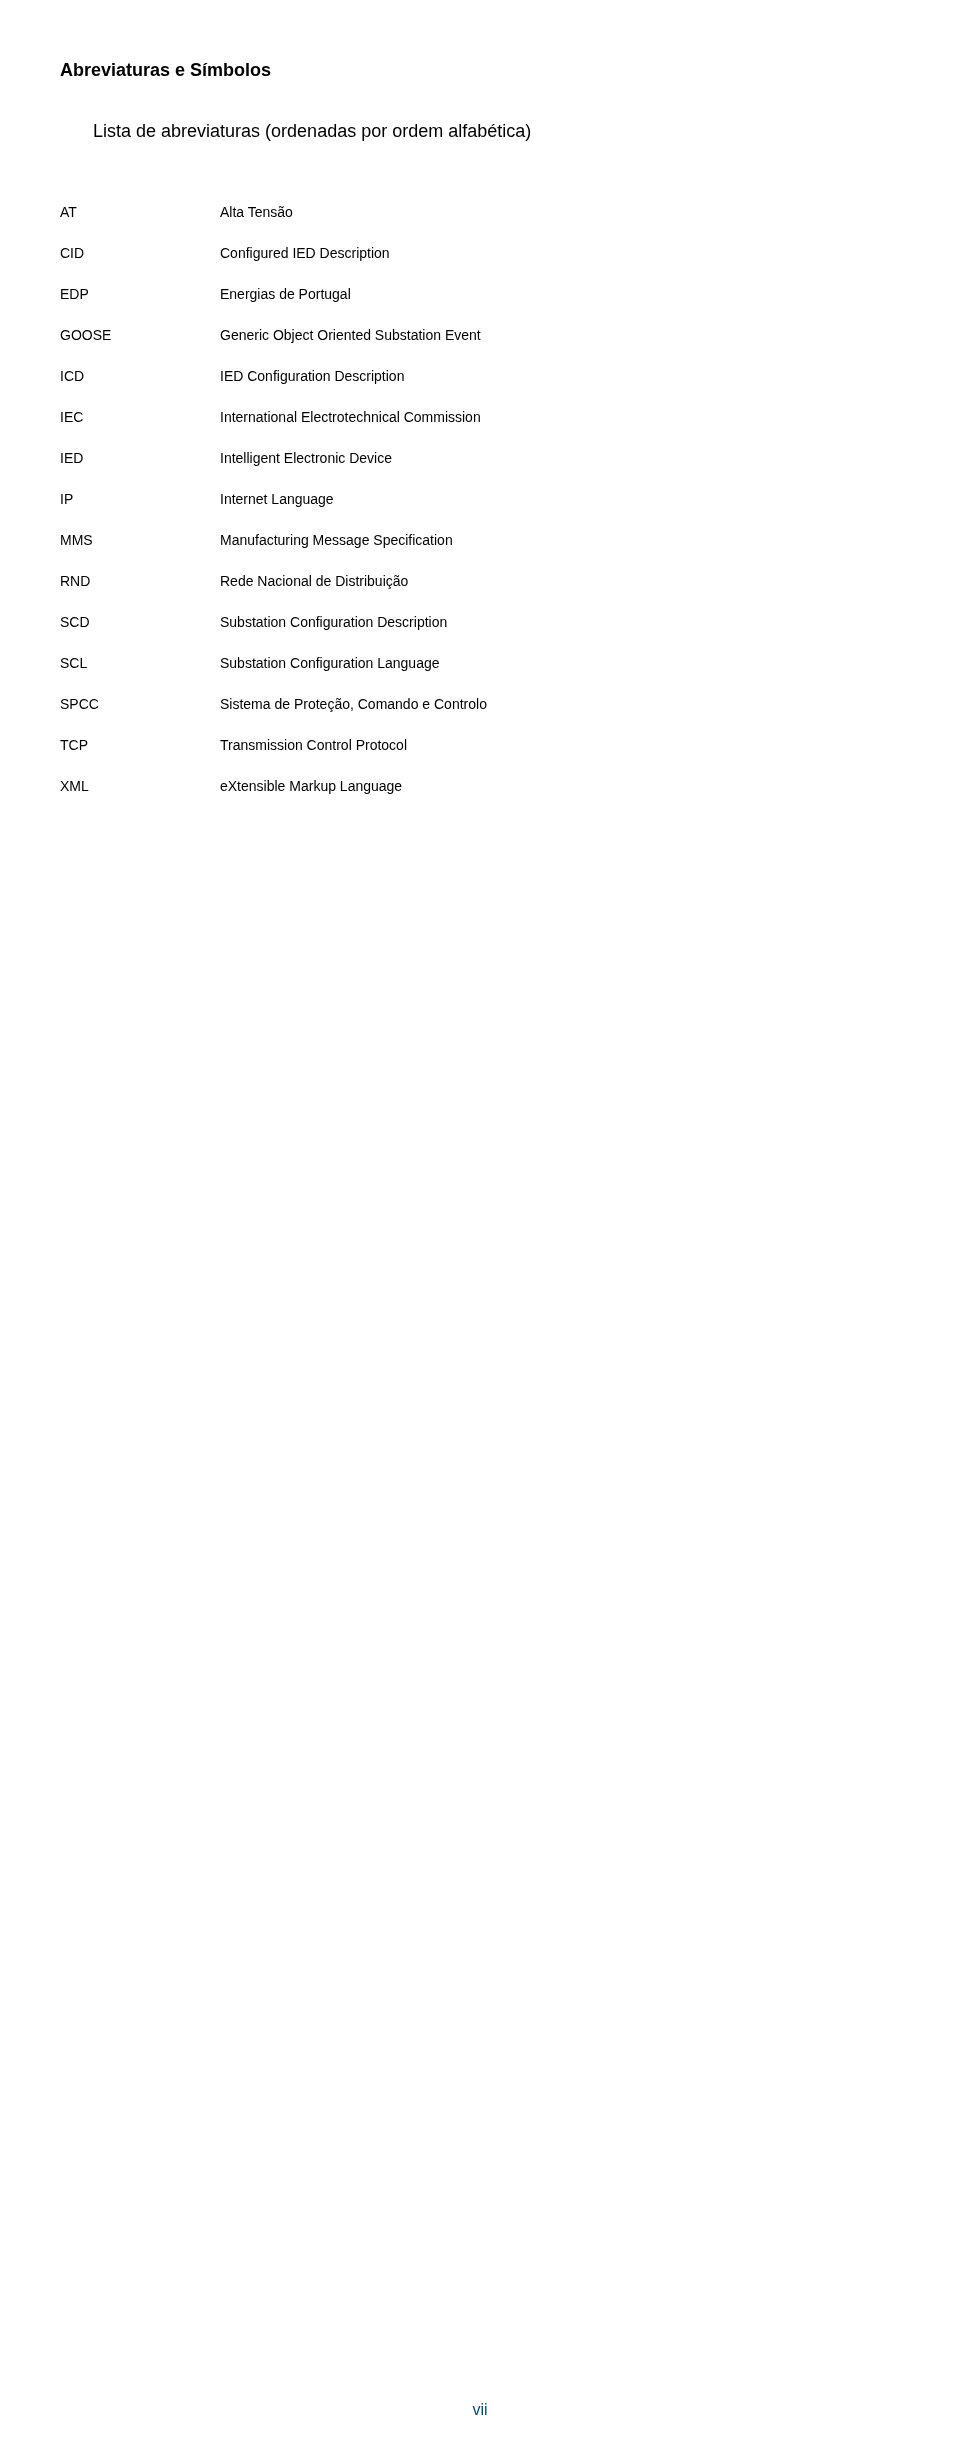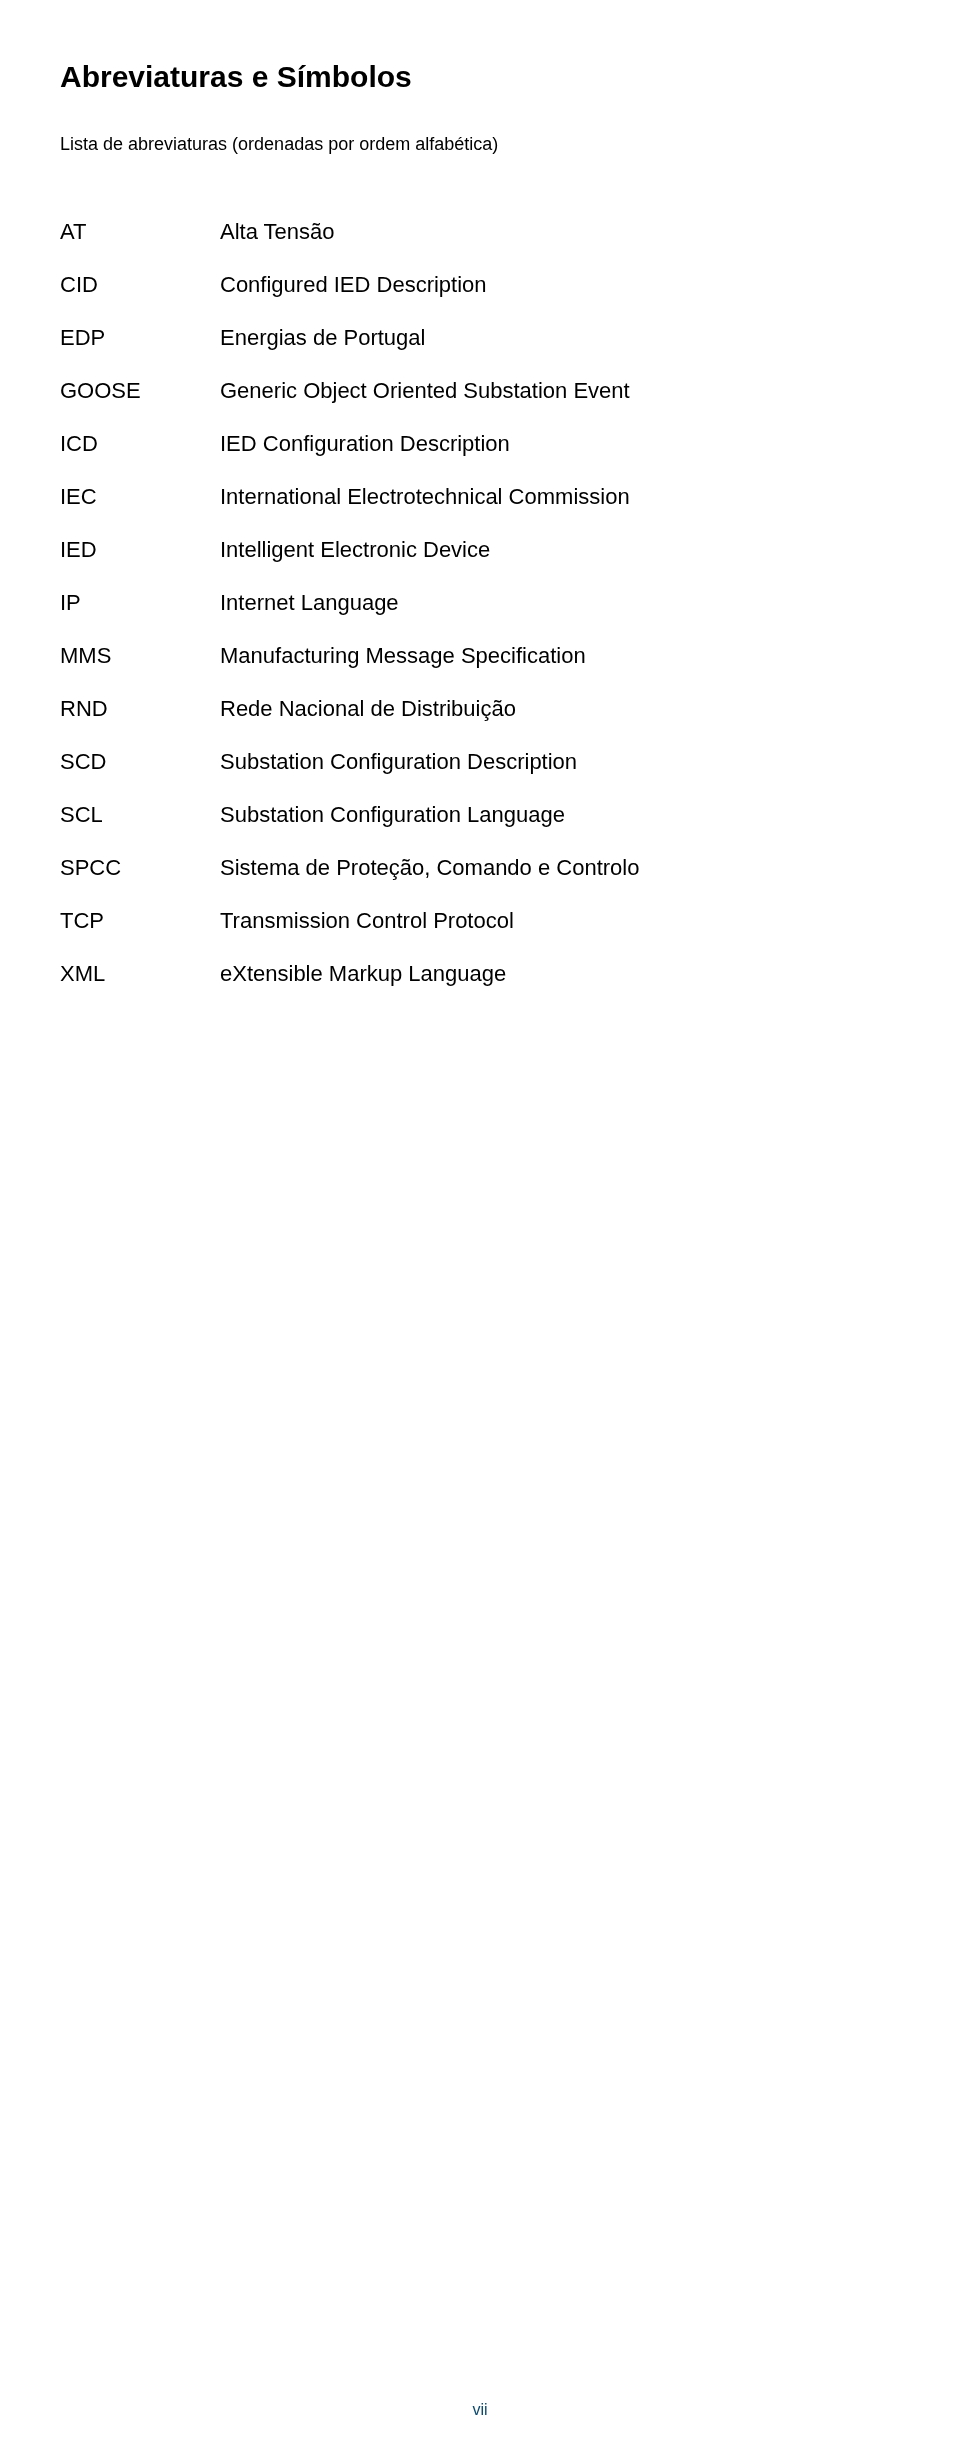--- a/index.html
+++ b/index.html
@@ -17,41 +17,42 @@
       min-height: 2459px;
       position: relative;
     }
 
     .page-container {
       padding: 60px 60px 80px 60px;
       max-width: 960px;
     }
 
     .page-title {
-      font-size: 30px;
+      font-size: 18px;
       font-weight: bold;
       margin-bottom: 40px;
       text-align: left;
     }
 
     .subtitle {
       font-size: 18px;
       margin-bottom: 50px;
+      margin-left: 33px;
     }
 
     .abbreviations-table {
       width: 100%;
       border-collapse: collapse;
     }
 
     .abbreviations-table tr td {
       padding: 10px 0;
       vertical-align: top;
       line-height: 1.5;
-      font-size: 22px;
+      font-size: 14px;
     }
 
     .abbreviations-table tr td:first-child {
       width: 160px;
       font-weight: normal;
       padding-right: 20px;
     }
 
     .abbreviations-table tr td:last-child {
       width: auto;

